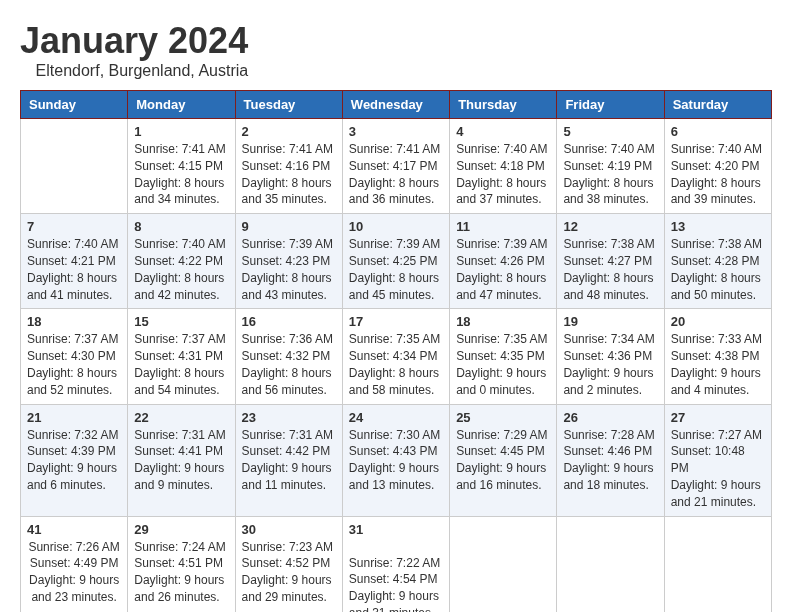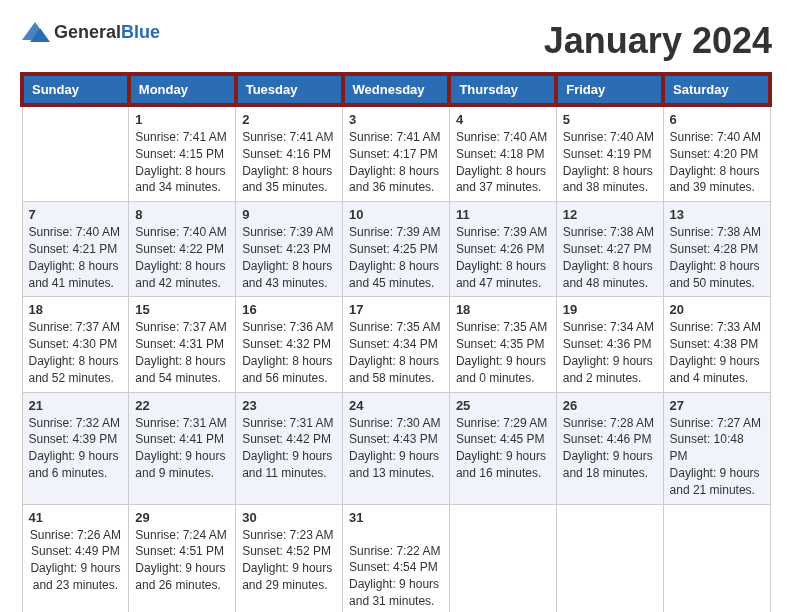--- a/index.html
+++ b/index.html
@@ -42,21 +42,21 @@
       border-collapse: collapse;
       table-layout: fixed;
     }
     thead tr th {
       background-color: #2a6db5;
       color: #fff;
       font-size: 13px;
       font-weight: bold;
       text-align: left;
       padding: 6px 8px;
-      border: 4px solid #7f1d1d;
+      border: 1px solid #7f1d1d;
     }
     tbody tr td {
       border: 1px solid #ccc;
       vertical-align: top;
       padding: 5px 6px;
       font-size: 10.5px;
       color: #333;
       height: 80px;
     }
     tbody tr:nth-child(even) td {
@@ -74,31 +74,23 @@
     .day-info {
       font-size: 12px;
       color: #333;
       line-height: 1.4;
     }
   </style>
 </head>
 <body>
 
 <div class="header-section">
-  <div class="logo">
-    <svg class="logo-icon" viewBox="0 0 30 24" xmlns="http://www.w3.org/2000/svg">
-      <polygon points="15,2 28,20 2,20" fill="#2a6db5" opacity="0.85"></polygon>
-      <polygon points="20,8 30,22 10,22" fill="#2a6db5"></polygon>
-    </svg>
-    <div>
-      <span style="font-size:18px;font-weight:bold;color:#333;">General</span><span style="font-size:18px;font-weight:bold;color:#2a6db5;">Blue</span>
-    </div>
-  </div>
   <div class="title-section">
     <div class="month-title">January 2024</div>
+    <div class="location-title">Eltendorf, Burgenland, Austria</div>
   </div>
 </div>
 
 <table>
   <thead>
     <tr id="days-header">
         <th>Sunday</th>
         <th>Monday</th>
         <th>Tuesday</th>
         <th>Wednesday</th>

